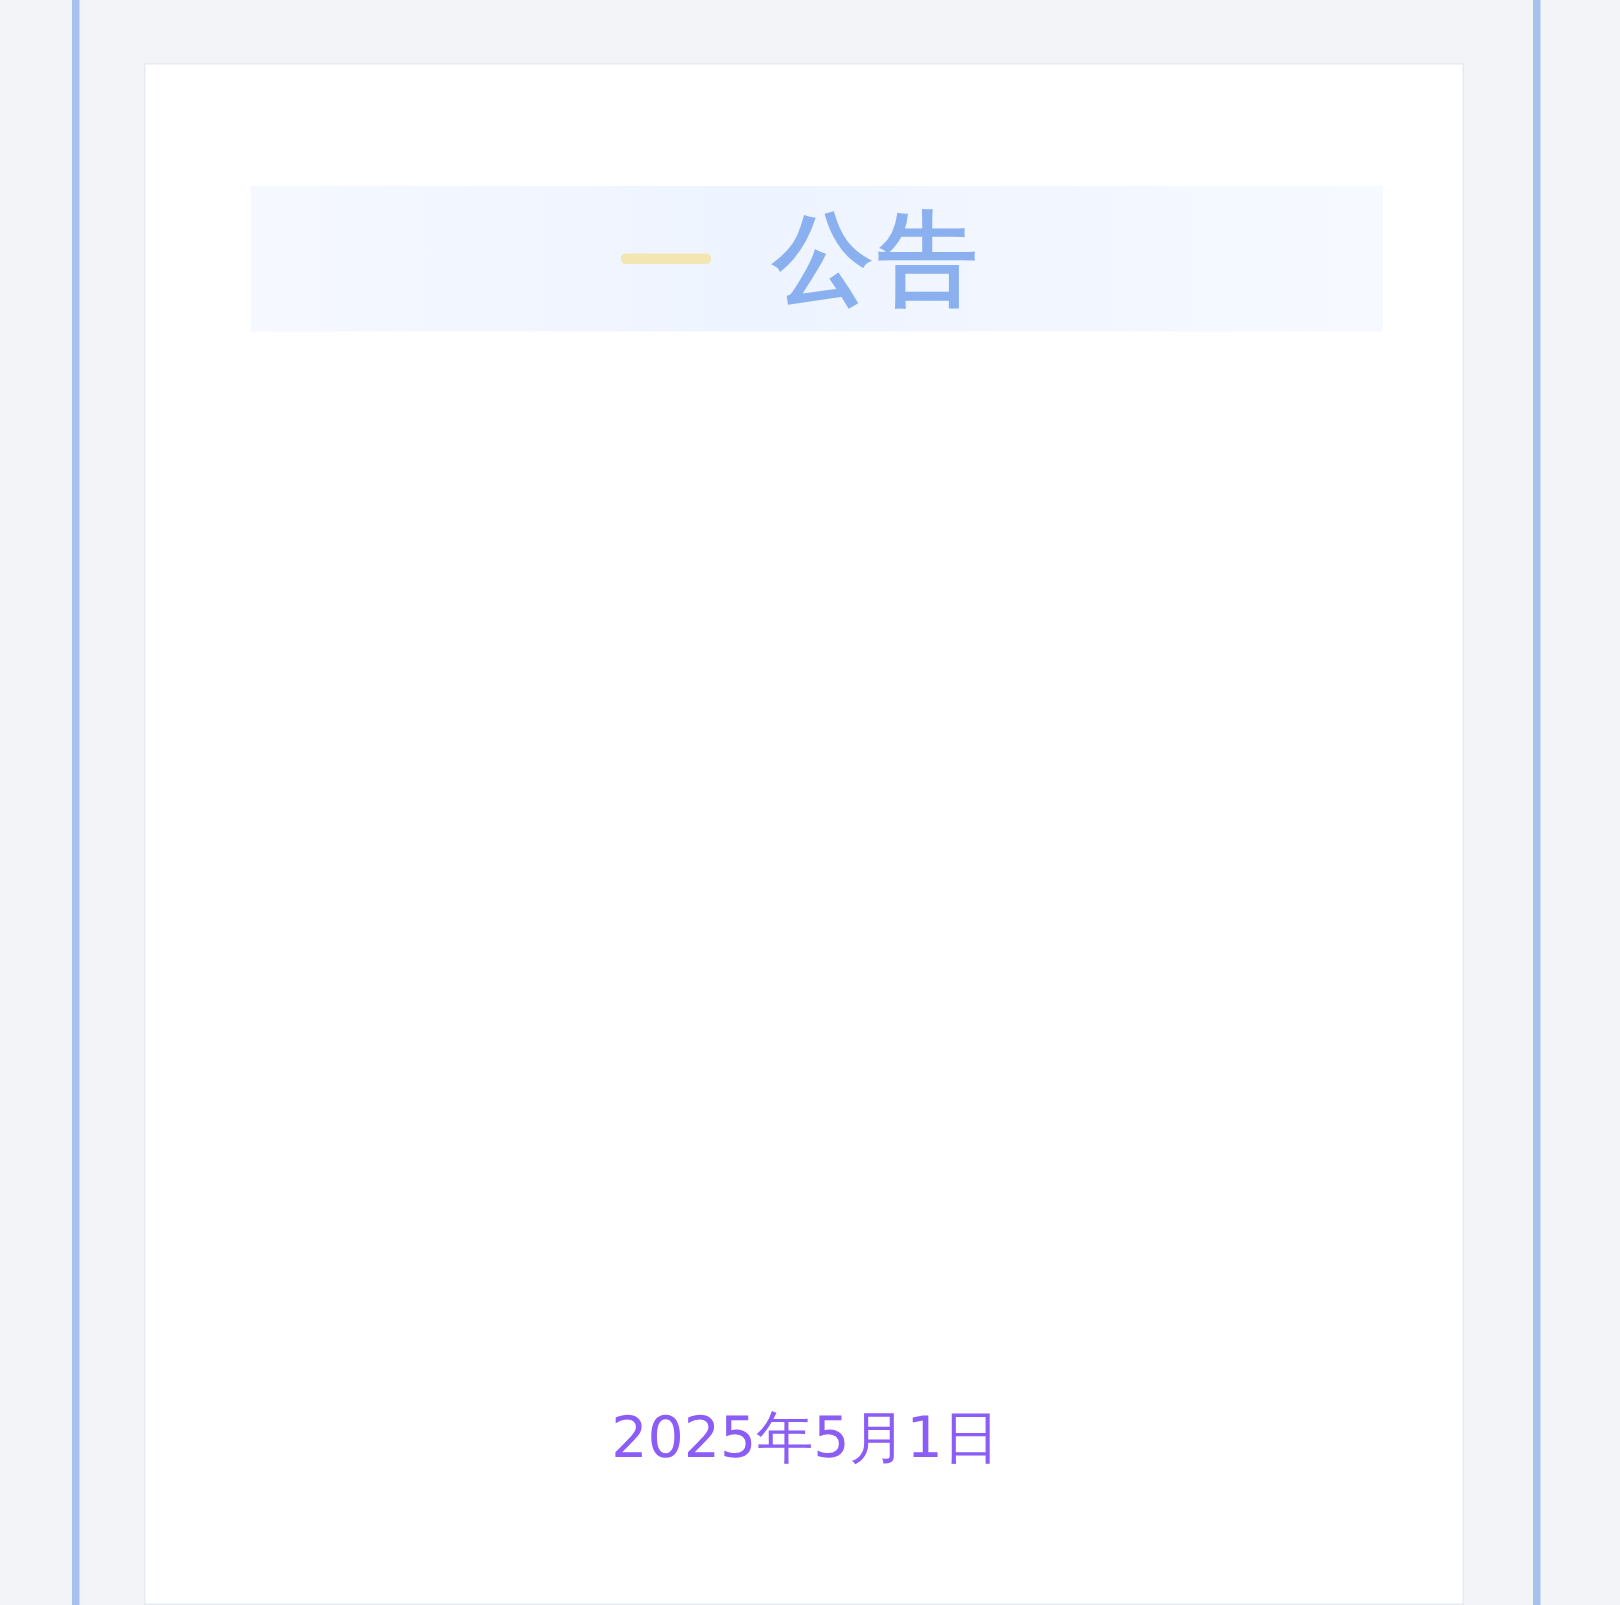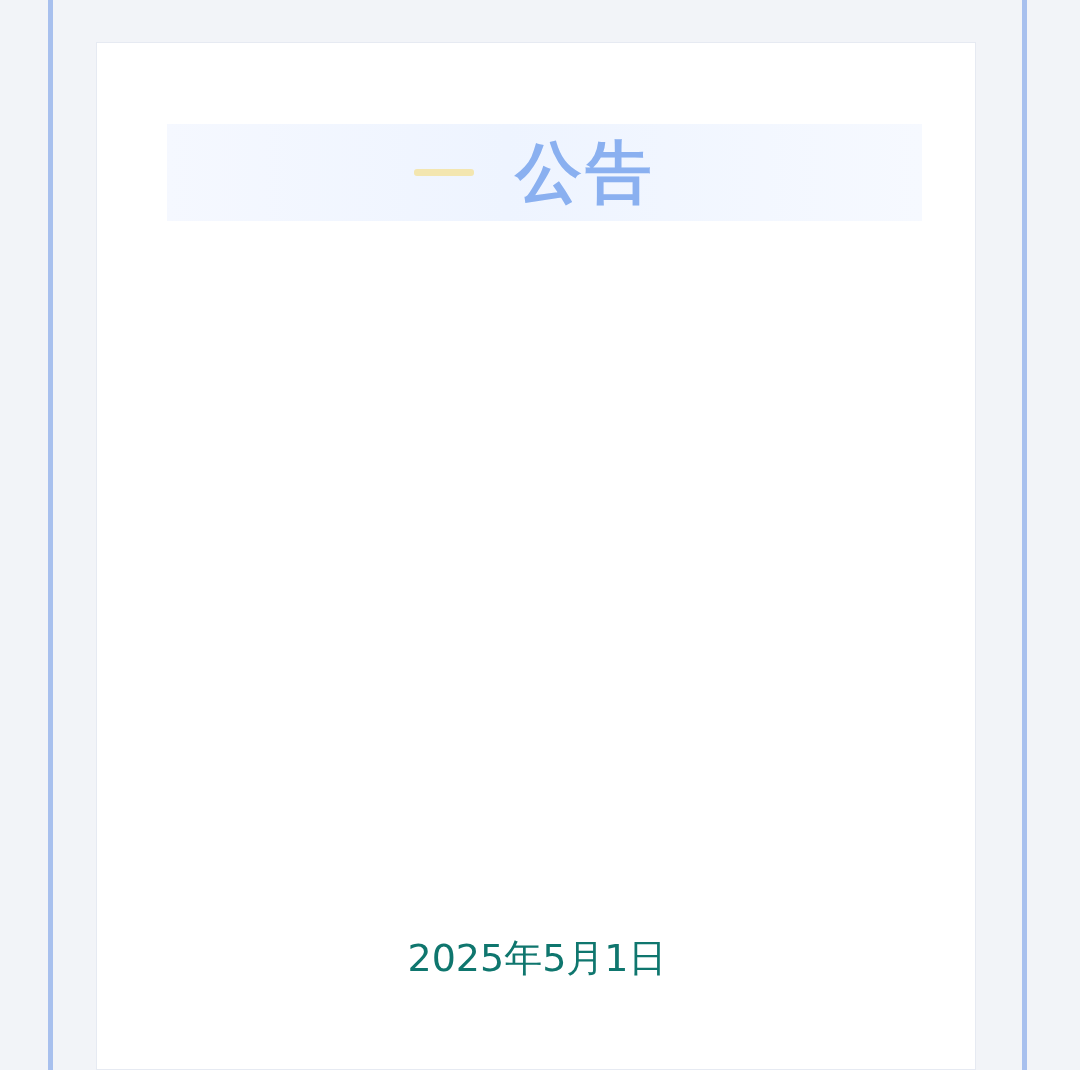--- a/index.html
+++ b/index.html
@@ -91,21 +91,21 @@
   }
   .hl { color: #e8352a; }
 
   .date {
     position: absolute;
     left: 0;
     top: 890px;
     width: 880px;
     text-align: center;
     font-size: 38px;
-    color: #0f766e;
+    color: #8b5cf6;
     font-family: "DejaVu Sans", "Liberation Sans", sans-serif;
   }
 </style>
 </head>
 <body>
 
 <div class="page">
 
   <div class="rail left"></div>
   <div class="rail right"></div>

